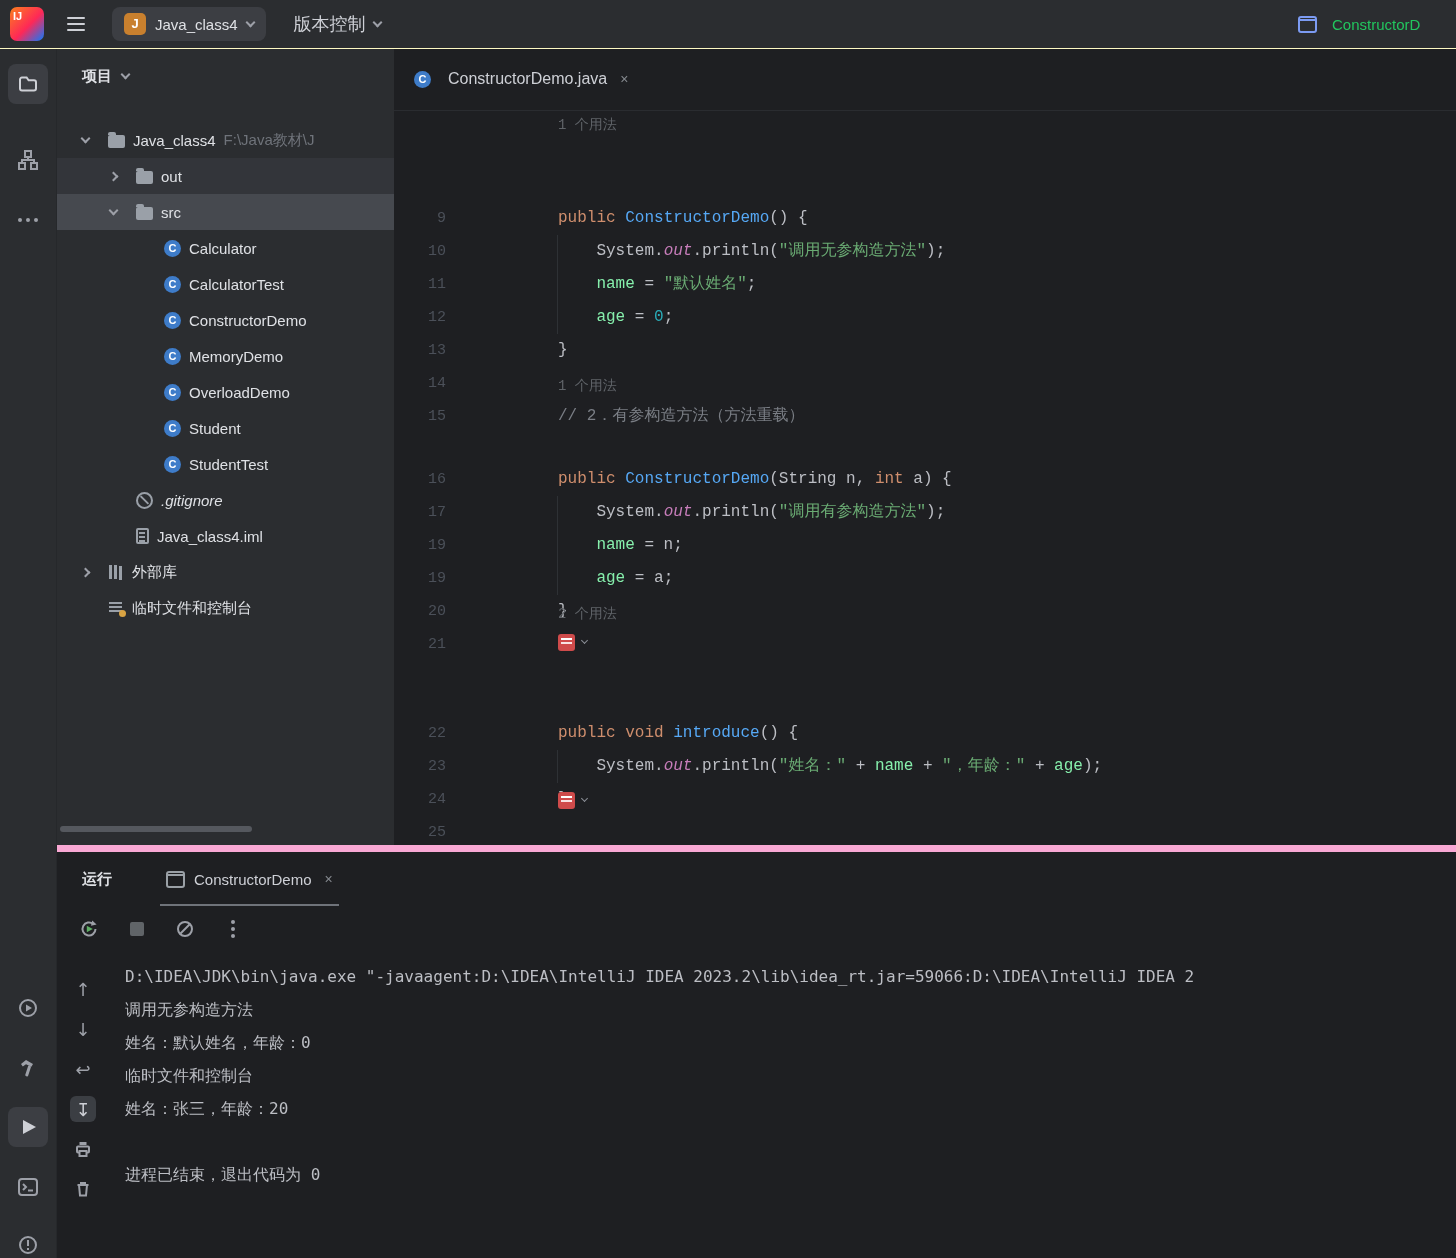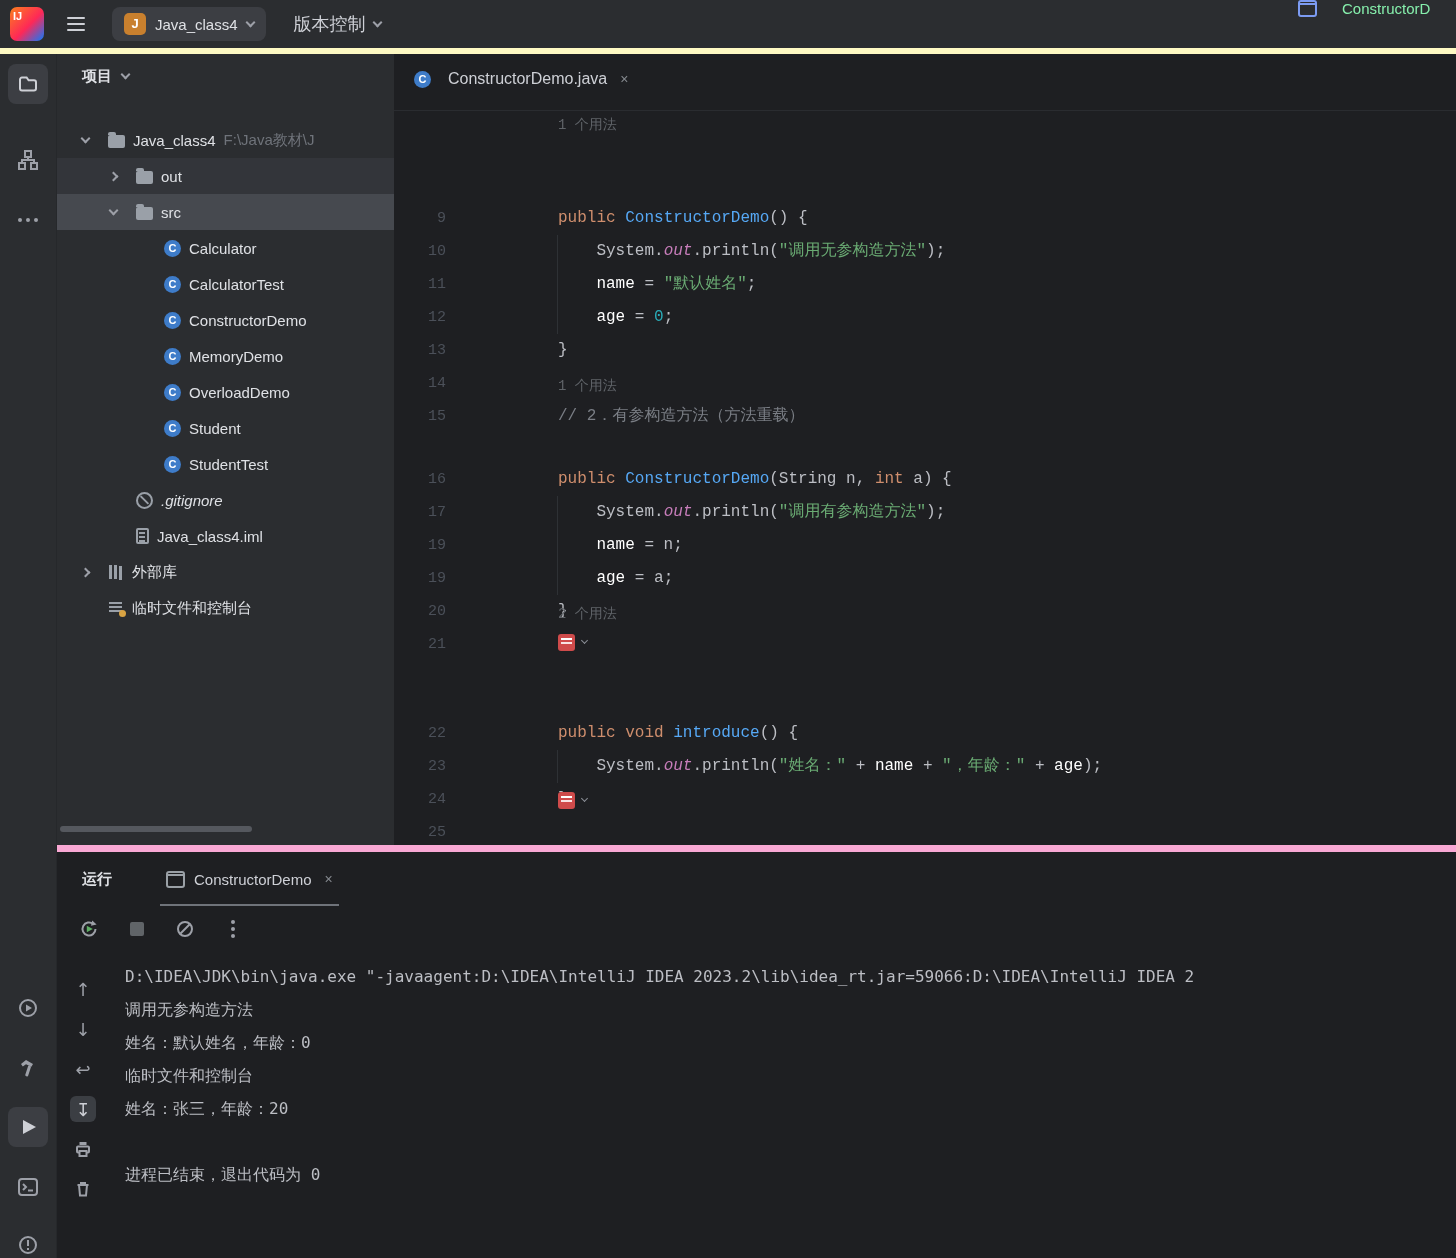--- a/index.html
+++ b/index.html
@@ -1,27 +1,27 @@
 <!DOCTYPE html>
 <html><head>
 <meta charset="utf-8">
 <style>
   html,body{margin:0;padding:0}
   body{width:1456px;height:1258px;background:#1e1f22;font-family:"Liberation Sans",sans-serif;overflow:hidden;position:relative;color:#dfe1e5}
 
   
-  .topbar{position:absolute;top:0;left:0;right:0;height:48px;background:#2b2d30;border-bottom:6px solid #fef9c3;display:flex;align-items:center;z-index:5}
+  .topbar{position:absolute;top:0;left:0;right:0;height:48px;background:#2b2d30;border-bottom:1px solid #fef9c3;display:flex;align-items:center;z-index:5}
   .logo{width:34px;height:34px;margin:0 12px 0 10px;border-radius:7px;background:linear-gradient(135deg,#fc801d,#fe2857 55%,#0a7bff);color:#fff;font:700 11px "Liberation Sans",sans-serif;padding:3px;box-sizing:border-box}
   .hamburger{width:40px;height:40px;display:flex;flex-direction:column;justify-content:center;align-items:center;gap:4px;margin-right:16px}
   .hamburger i{display:block;width:18px;height:2px;background:#ced0d6;border-radius:1px}
   .proj-pill{height:34px;background:#3c3e43;border-radius:8px;display:flex;align-items:center;padding:0 12px;gap:9px;margin-right:28px}
   .jbadge{width:22px;height:22px;border-radius:5px;background:#c9802e;color:#fff;font:700 13px/22px "Liberation Sans",sans-serif;text-align:center}
   .pill-label{font-size:15px;color:#dfe1e5}
   .vcs{display:flex;align-items:center;gap:8px;color:#ced0d6;font-size:18px}
-  .runcfg{position:absolute;right:0;top:0;height:48px;width:158px;display:flex;align-items:flex-start;gap:25px;color:#86efac;font-size:15px;overflow:hidden;white-space:nowrap}
+  .runcfg{position:absolute;right:0;top:0;height:48px;width:158px;display:flex;align-items:center;gap:15px;color:#22c55e;font-size:15px;overflow:hidden;white-space:nowrap}
 
   .chev{display:inline-block;width:7px;height:7px;border-right:2px solid #9da0a8;border-bottom:2px solid #9da0a8;box-sizing:border-box}
   .chev.down{transform:rotate(45deg);margin-top:-3px}
   .chev.right{transform:rotate(-45deg)}
   .chev.tiny{width:5px;height:5px;border-width:1.5px;border-color:#8a8e96}
 
   .wicon{width:15px;height:13px;border:2px solid #9aa0a6;border-radius:3px;position:relative;flex:none}
   .wicon::before{content:"";position:absolute;left:0;right:0;top:1px;height:2px;background:#9aa0a6}
   .wicon.cfg{border-color:#7c9bf2}
   .wicon.cfg::before{background:#7c9bf2}
@@ -67,21 +67,21 @@
   .code{position:absolute;top:62px;left:0;right:0;bottom:0;overflow:hidden;font-family:Liberation Mono, monospace;font-size:16px}
   .line{display:flex;height:33px;line-height:33px;white-space:pre;position:relative}
   .line.hint{height:30px;line-height:30px;padding-left:164px}
   .hint-text{color:#5f6368;font-size:14px}
   .line.badge-line{height:26px;line-height:26px;padding-left:164px;display:flex;align-items:center;gap:7px}
   .badge{width:17px;height:17px;border-radius:3px;background:#cf4b4b;position:relative;display:inline-block}
   .badge::before{content:"";position:absolute;left:3px;right:3px;top:4px;height:2px;background:#fff;box-shadow:0 4px 0 rgba(255,255,255,.85)}
   .gutter{width:52px;text-align:right;color:#4b5059;flex:none;font-size:15px}
   .gutter-extra{width:112px;flex:none;position:relative}
   .guide{position:absolute;left:163px;top:0;bottom:0;width:1px;background:#2e3135}
-  .c-kw{color:#cf8e6d}.c-mth{color:#56a8f5}.c-fld{color:#ffffff}
+  .c-kw{color:#cf8e6d}.c-mth{color:#56a8f5}.c-fld{color:#86efac}
   .c-out{color:#c77dba;font-style:italic}.c-str{color:#6aab73}
   .c-num{color:#2aacb8}.c-cmt{color:#7a7e85}.c-pln{color:#bcbec4}
 
   
   .runpanel{position:absolute;left:56px;top:845px;right:0;bottom:0;background:#1e1f22;border-top:7px solid #f9a8d4;z-index:3}
   .rp-header{height:54px;display:flex;align-items:center}
   .rp-title{font-weight:700;font-size:15px;margin-left:26px;color:#dfe1e5}
   .rtab{margin-left:44px;height:100%;display:flex;align-items:center;gap:9px;padding:0 10px;position:relative;color:#ced0d6;font-size:15px}
   .rtab::after{content:"";position:absolute;left:4px;right:4px;bottom:0;height:2px;background:#6f737a}
   .rp-toolbar{height:46px;display:flex;align-items:center;gap:26px;padding-left:22px}

